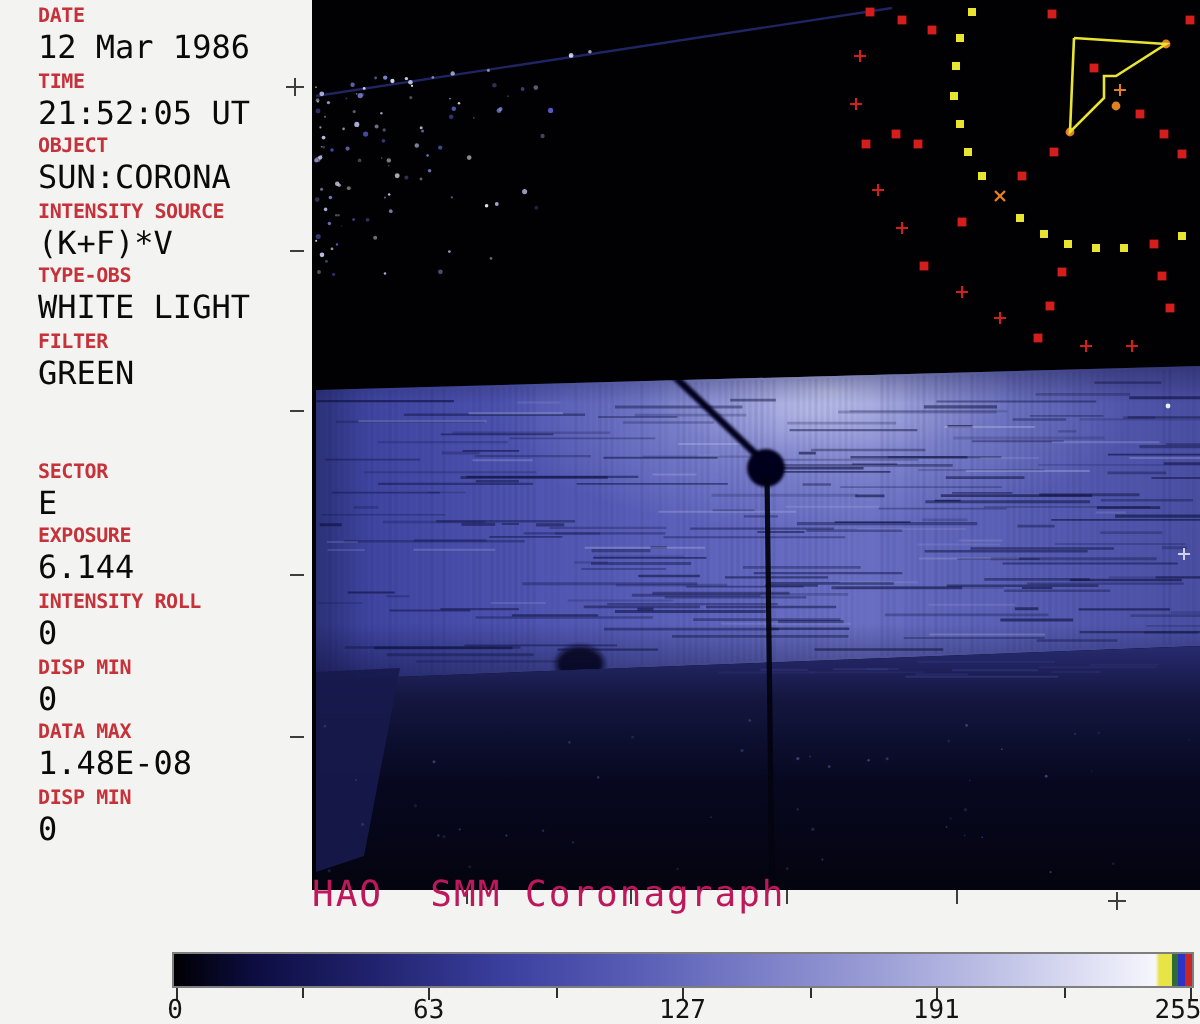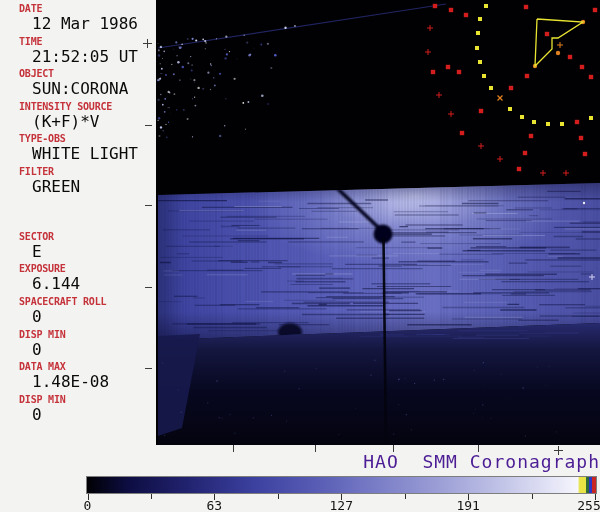--- a/index.html
+++ b/index.html
@@ -5,34 +5,34 @@
   html,body{margin:0;padding:0;}
   body{
     width:600px;height:512px;position:relative;overflow:hidden;
     background:#f3f3f1;
     font-family:"DejaVu Sans Mono","Liberation Mono",monospace;
   }
   
   #sidebar{position:absolute;left:16px;top:0;width:156px;height:460px;}
   .pair{position:absolute;left:3px;white-space:pre;}
   .pair .lbl{font-size:10px;line-height:12px;letter-spacing:-0.2px;color:#c5323a;font-weight:bold;}
-  .pair .val{font-size:16px;line-height:17px;color:#0a0a0a;margin-left:13px;}
+  .pair .val{font-size:16px;line-height:17px;color:#0a0a0a;}
   
   #image-area{position:absolute;left:156px;top:0;width:444px;height:445px;background:#010103;}
   #img-svg{position:absolute;left:0;top:0;}
   
   .tick-h{position:absolute;width:7px;height:1px;background:#3d3d3d;}
   .tick-v{position:absolute;width:1px;height:7px;background:#3d3d3d;}
   .plus{position:absolute;width:9px;height:9px;}
   .plus::before{content:"";position:absolute;left:4px;top:0;width:1px;height:9px;background:#3d3d3d;}
   .plus::after{content:"";position:absolute;left:0;top:4px;width:9px;height:1px;background:#3d3d3d;}
   
   #plot-title{
-    position:absolute;left:156px;top:451px;width:444px;text-align:right;
-    color:#4c1d95;font-size:18px;letter-spacing:1px;white-space:pre;
+    position:absolute;left:156px;top:437px;width:444px;text-align:left;
+    color:#be185d;font-size:18px;letter-spacing:1px;white-space:pre;
   }
   #colorbar{
     position:absolute;left:86px;top:476px;width:509px;height:16px;
     border:1px solid #7e7e7e;box-sizing:content-box;
   }
   .cb-tick{position:absolute;width:1px;background:#2e2e2e;}
   .cb-label{
     position:absolute;top:498px;transform:translateX(-50%);
     font-size:13px;color:#141414;
   }
@@ -44,21 +44,21 @@
 
   <div id="sidebar">
       <div class="pair" style="top: 3px;"><div class="lbl">DATE</div><div class="val">12 Mar 1986</div></div>
       <div class="pair" style="top: 35.55px;"><div class="lbl">TIME</div><div class="val">21:52:05 UT</div></div>
       <div class="pair" style="top: 68.1px;"><div class="lbl">OBJECT</div><div class="val">SUN:CORONA</div></div>
       <div class="pair" style="top: 100.65px;"><div class="lbl">INTENSITY SOURCE</div><div class="val">(K+F)*V</div></div>
       <div class="pair" style="top: 133.2px;"><div class="lbl">TYPE-OBS</div><div class="val">WHITE LIGHT</div></div>
       <div class="pair" style="top: 165.75px;"><div class="lbl">FILTER</div><div class="val">GREEN</div></div>
       <div class="pair" style="top: 230.85px;"><div class="lbl">SECTOR</div><div class="val">E</div></div>
       <div class="pair" style="top: 263.4px;"><div class="lbl">EXPOSURE</div><div class="val">6.144</div></div>
-      <div class="pair" style="top: 295.95px;"><div class="lbl">SPACECRAFT ROLL</div><div class="val">0</div></div>
+      <div class="pair" style="top: 295.95px;"><div class="lbl">INTENSITY ROLL</div><div class="val">0</div></div>
       <div class="pair" style="top: 328.5px;"><div class="lbl">DISP MIN</div><div class="val">0</div></div>
       <div class="pair" style="top: 361.05px;"><div class="lbl">DATA MAX</div><div class="val">1.48E-08</div></div>
       <div class="pair" style="top: 393.6px;"><div class="lbl">DISP MIN</div><div class="val">0</div></div>
     </div>
 
   <div id="image-area">
     <svg id="img-svg" width="444" height="445" viewBox="0 0 444 445">
       <defs>
         <linearGradient id="bandH" x1="0" y1="0" x2="1" y2="0">
           <stop offset="0" stop-color="#2c3178"></stop>

